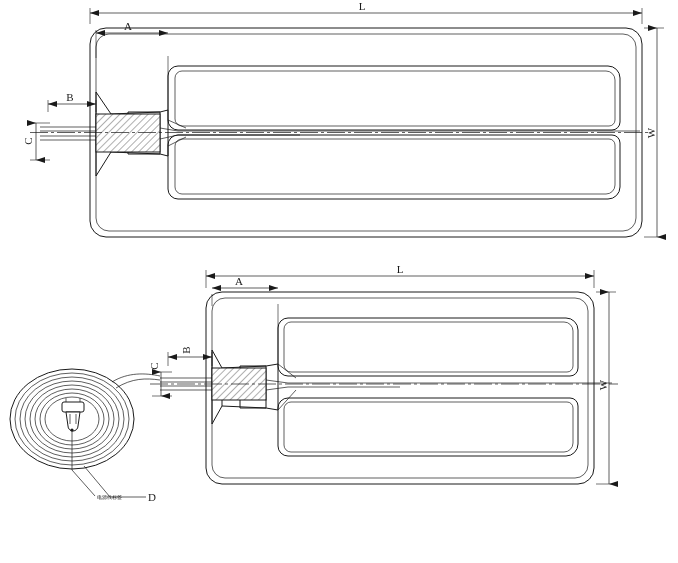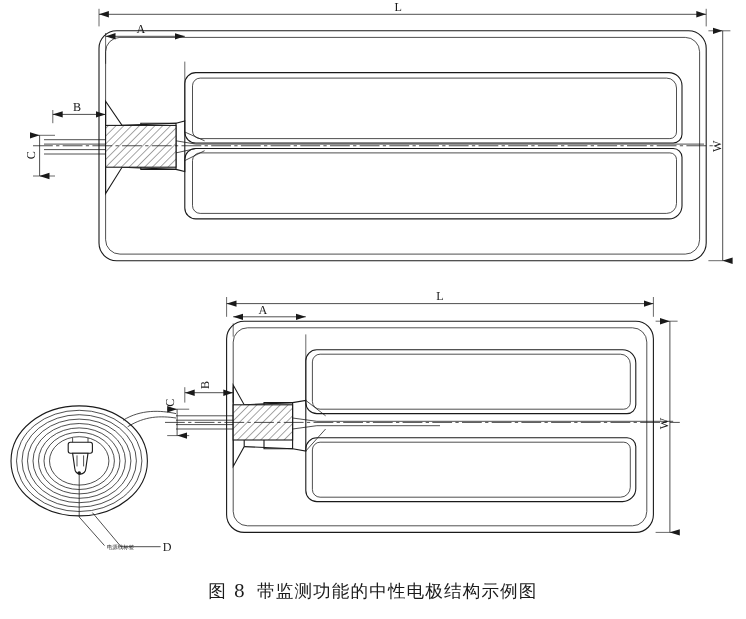--- a/index.html
+++ b/index.html
@@ -316,17 +316,14 @@
       <text class="lbl" x="239" y="285" text-anchor="middle">A</text>
       <text class="lbl-v" x="190" y="350" text-anchor="middle" transform="rotate(-90 190 350)">B</text>
       <text class="lbl-v" x="158" y="366" text-anchor="middle" transform="rotate(-90 158 366)">C</text>
       <text class="lbl" x="152" y="501" text-anchor="middle">D</text>
       <text class="lbl-v" x="607" y="385" text-anchor="middle" transform="rotate(-90 607 385)">W</text>
 
       <text class="tinylbl" x="97" y="499">电源线标签</text>
     </g>
   </svg>
 
-  <div class="caption">
-    <span class="cap-num">图 8</span><span>带监测功能的中性电极结构示例图</span>
-  </div>
 
 </div>
 
 </body></html>

